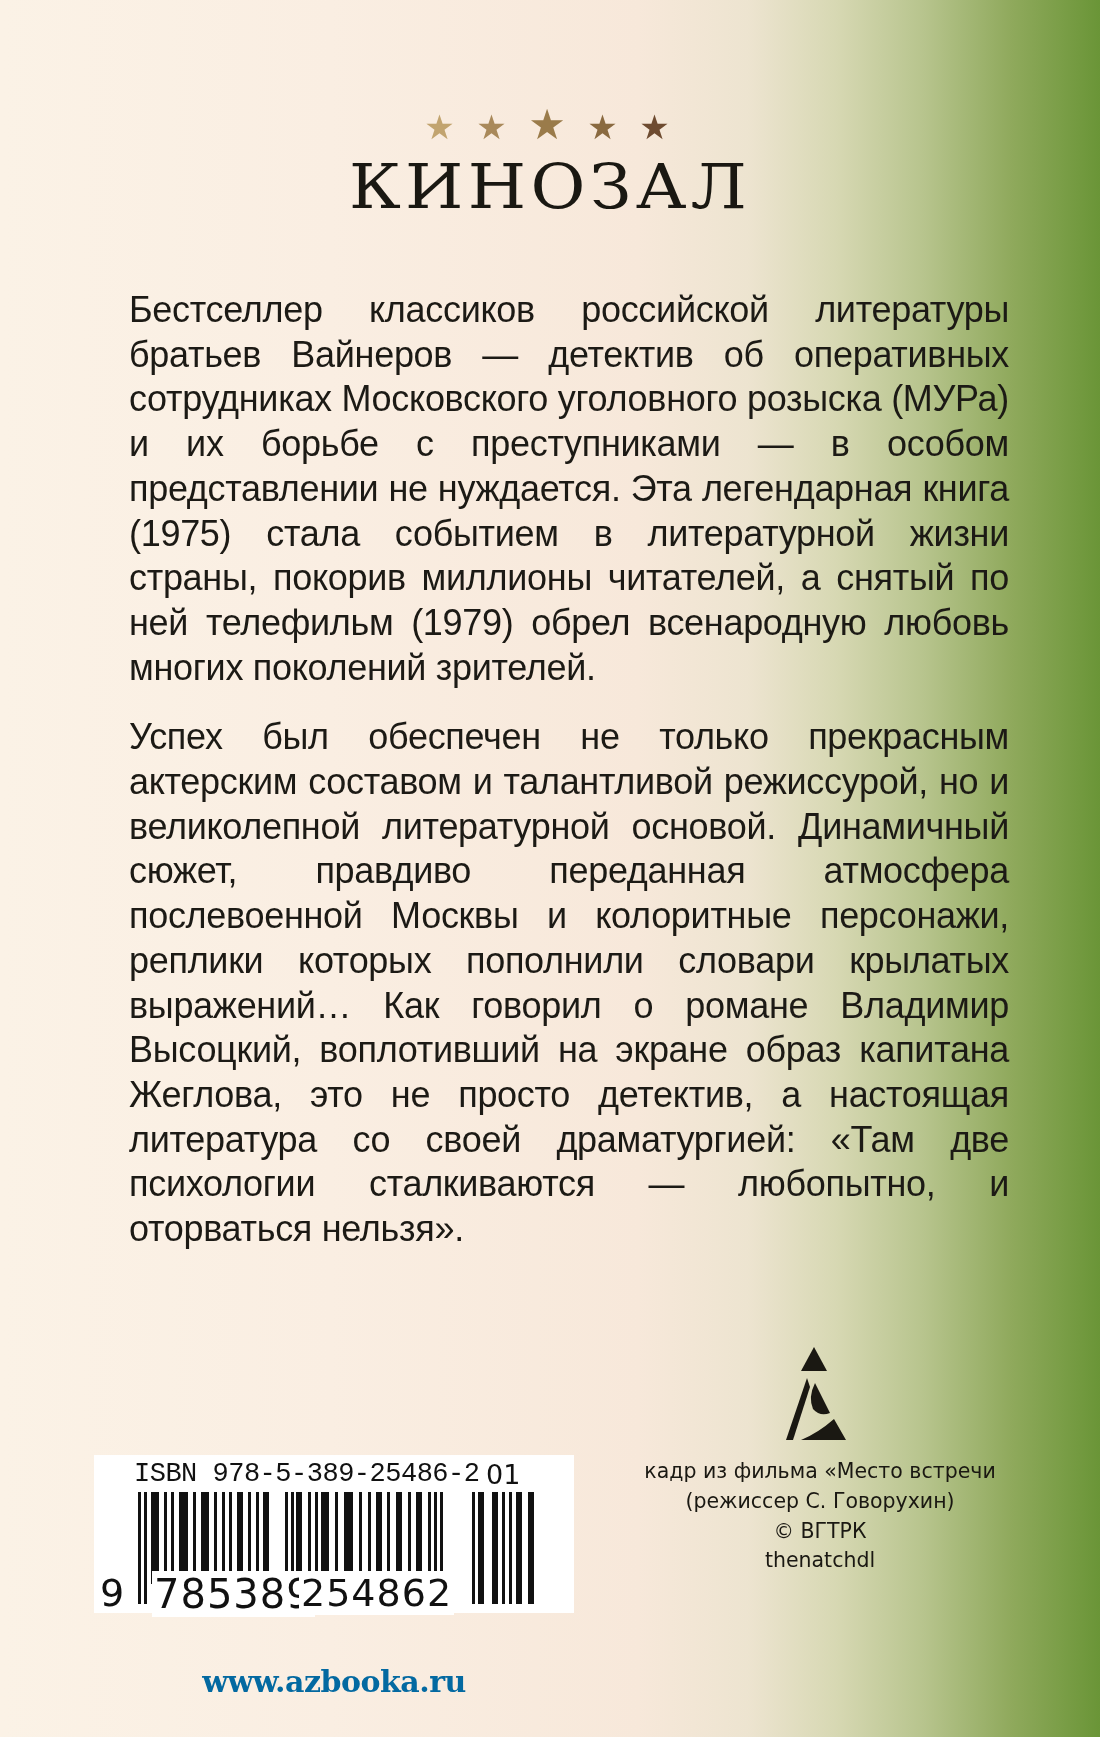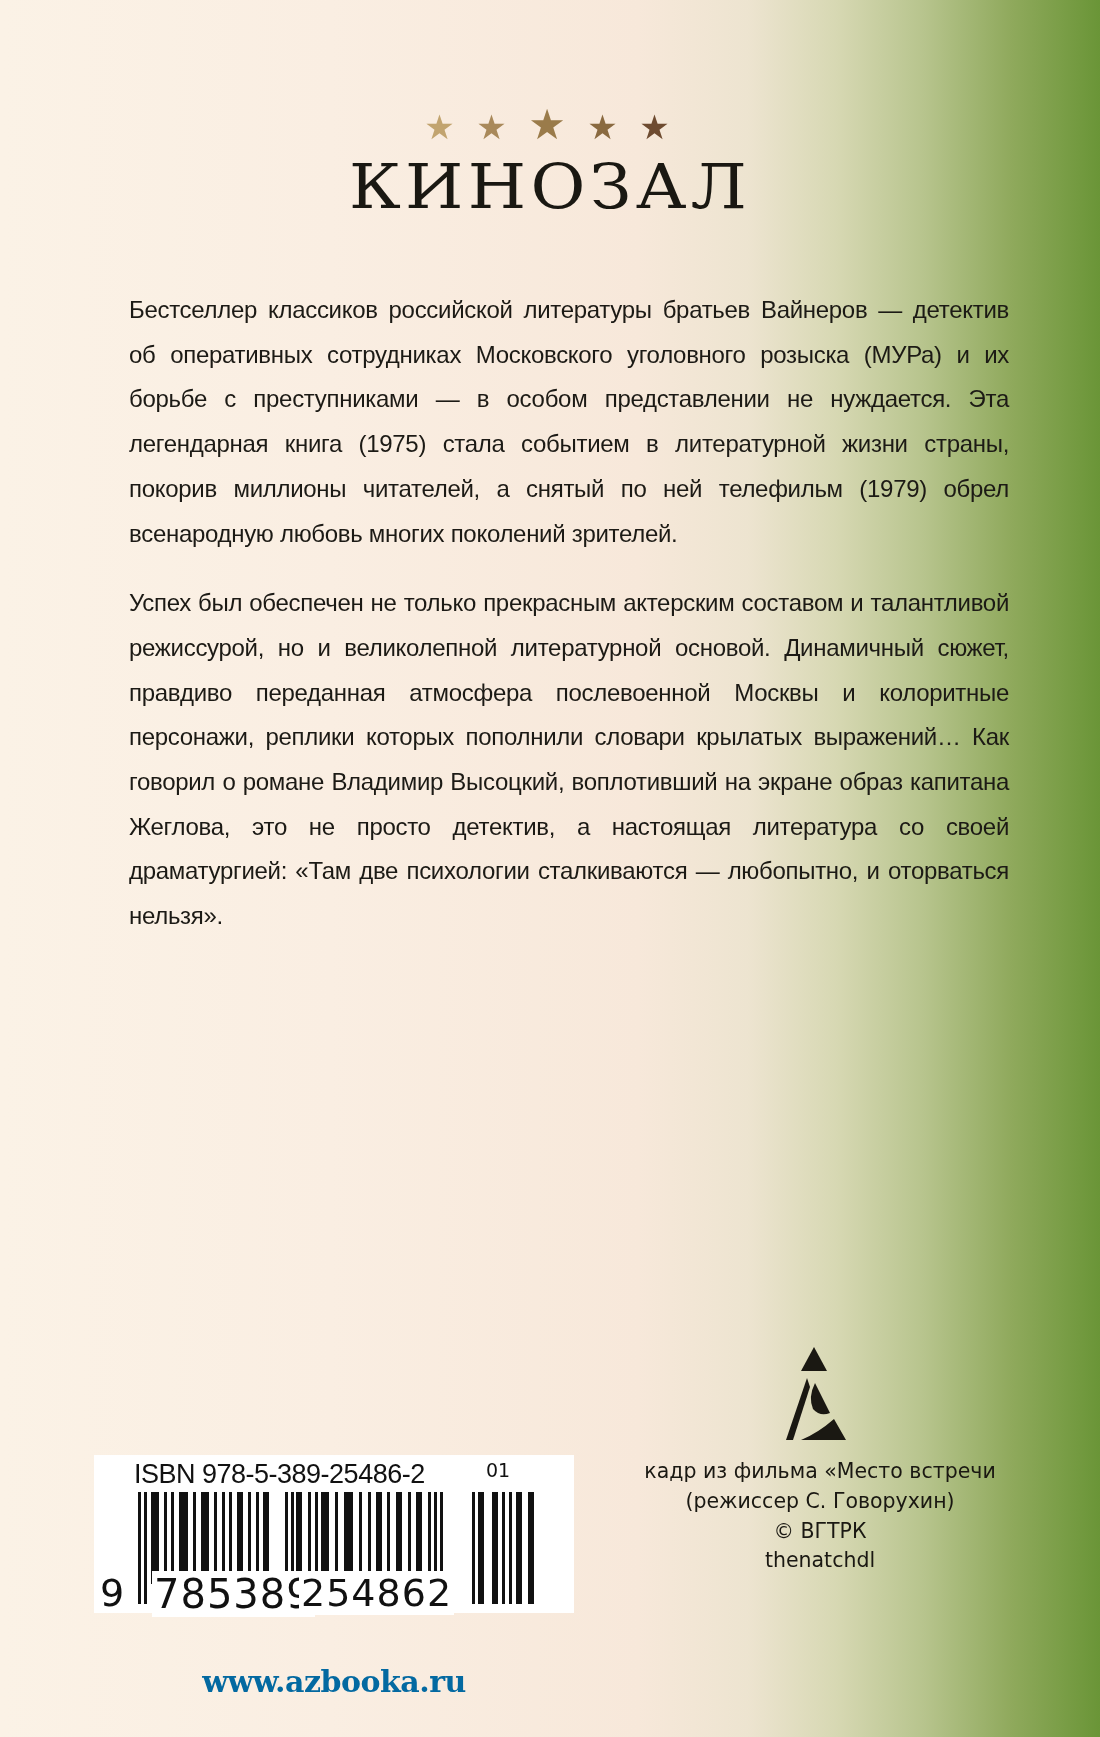--- a/index.html
+++ b/index.html
@@ -10,27 +10,27 @@
     color: #1c1a15;
   }
   .stars { position: absolute; top: 104px; left: 0; width: 1100px; text-align: center; font-size: 34px; letter-spacing: 6px; line-height: 1; }
   .stars span { display: inline-block; }
   .stars .s1 { color: #c2a46f; }
   .stars .s2 { color: #a9895a; }
   .stars .s3 { color: #9a7b4a; font-size: 42px; }
   .stars .s4 { color: #8a6a40; }
   .stars .s5 { color: #6e4b30; }
   .title { position: absolute; top: 150px; left: 0; width: 1100px; text-align: center; font-family: "DejaVu Serif", serif; font-size: 62px; letter-spacing: 4px; font-weight: normal; color: #1a1812; transform: scaleX(1.08); }
-  .body-text { position: absolute; left: 129px; top: 288px; width: 880px; font-size: 24px; line-height: 44.7px; text-align: justify; }
+  .body-text { position: absolute; left: 129px; top: 288px; width: 880px; font-size: 36px; line-height: 44.7px; text-align: justify; }
   .body-text p { margin: 0 0 25px 0; font-stretch: condensed; }
   .para { letter-spacing: -0.3px; }
   .logo { position: absolute; left: 780px; top: 1345px; width: 70px; height: 100px; }
   .barcode-box { position: absolute; left: 94px; top: 1455px; width: 480px; height: 158px; background: #ffffff; }
-  .isbn-text { position: absolute; left: 40px; top: 4px; font-family: Liberation Sans, sans-serif; font-size: 27px; letter-spacing: -0.5px; color: #111; }
-  .isbn-addon { position: absolute; left: 392px; top: 4px; font-family: "DejaVu Sans", sans-serif; font-size: 19px; color: #111; text-align: center; }
+  .isbn-text { position: absolute; left: 40px; top: 4px; font-family: Liberation Mono, monospace; font-size: 27px; letter-spacing: -0.5px; color: #111; }
+  .isbn-addon { position: absolute; left: 392px; top: 4px; font-family: "DejaVu Sans", sans-serif; font-size: 27px; color: #111; text-align: center; }
   .bars { position: absolute; left: 44px; top: 37px; width: 305px; height: 112px; }
   .bars2 { position: absolute; left: 378px; top: 37px; width: 66px; height: 112px; }
   .ean-first { position: absolute; left: 6px; top: 116px; font-family: "DejaVu Sans", sans-serif; font-size: 38px; color: #111; }
   .ean-g1 { position: absolute; left: 58px; top: 116px; font-family: "DejaVu Sans", sans-serif; font-size: 40px; color: #111; letter-spacing: 1px; background: #fff; padding: 0 2px; }
   .ean-g2 { position: absolute; left: 205px; top: 116px; font-family: "DejaVu Sans", sans-serif; font-size: 38px; color: #111; letter-spacing: 1px; background: #fff; padding: 0 2px; }
   .website { position: absolute; left: 94px; top: 1664px; width: 480px; text-align: center; font-family: "DejaVu Serif", serif; font-weight: bold; font-size: 30px; color: #0369a1; letter-spacing: -0.5px; }
   .credits { position: absolute; left: 600px; top: 1457px; width: 440px; text-align: center; font-family: "DejaVu Sans", sans-serif; font-size: 20.5px; line-height: 29.8px; color: #1a1812; }
   .credits div { white-space: nowrap; }
 </style>
 </head>

